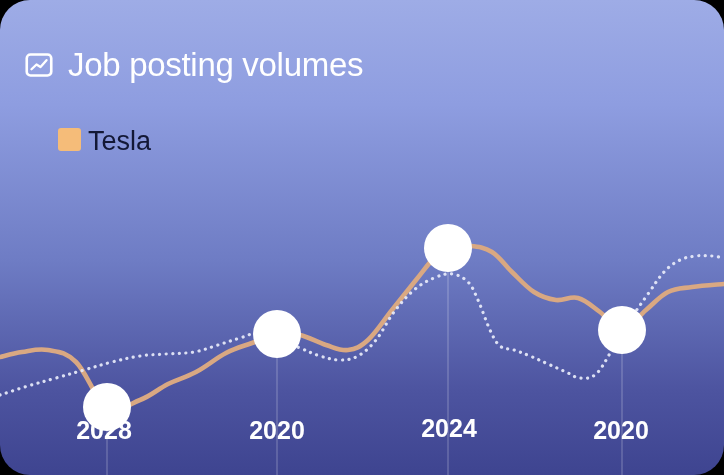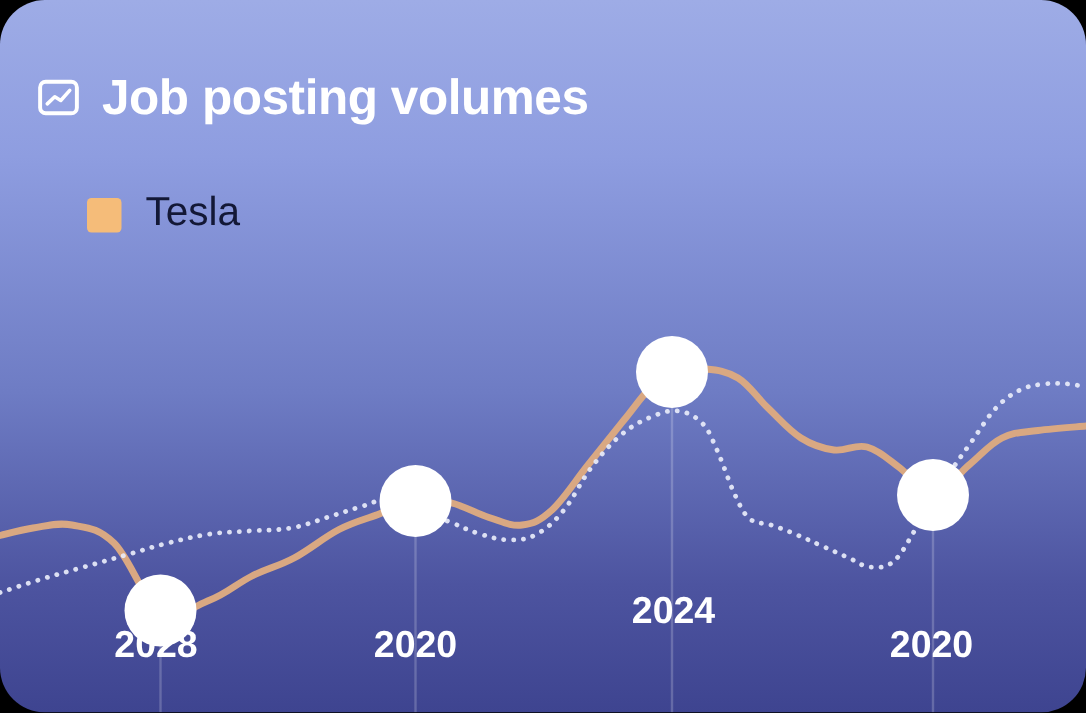--- a/index.html
+++ b/index.html
@@ -43,38 +43,38 @@
     gap: 14px;
   }
   #chart-icon {
     width: 30px;
     height: 30px;
     display: block;
     flex: 0 0 auto;
   }
   #page-title {
     font-size: 33px;
-    font-weight: bold;
+    font-weight: normal;
     color: #FFFFFF;
     letter-spacing: -0.3px;
     white-space: nowrap;
     line-height: 1;
   }
   #legend {
     position: absolute;
     left: 22px;
     top: 128px;
     display: flex;
     align-items: center;
     gap: 34px;
   }
   .legend-item {
     display: flex;
-    align-items: flex-end;
-    gap: 16px;
+    align-items: flex-start;
+    gap: 7px;
     padding-left: 36px;
   }
   .legend-swatch {
     width: 23px;
     height: 23px;
     border-radius: 3px;
     display: block;
     flex: 0 0 auto;
   }
   .legend-label {
@@ -132,17 +132,17 @@
       <div class="legend-item">
         <span class="legend-swatch" style="background: rgb(245, 188, 121);"></span>
         <span class="legend-label">Tesla</span>
       </div>
     </div>
   </div>
 
   <div id="xaxis">
       <div class="xtick" style="left: 104px; top: 418px;">2028</div>
       <div class="xtick" style="left: 277px; top: 418px;">2020</div>
-      <div class="xtick" style="left: 449px; top: 395px;">2024</div>
+      <div class="xtick" style="left: 449px; top: 416px;">2024</div>
       <div class="xtick" style="left: 621px; top: 418px;">2020</div>
     </div>
 
 </div>
 
 </body></html>

